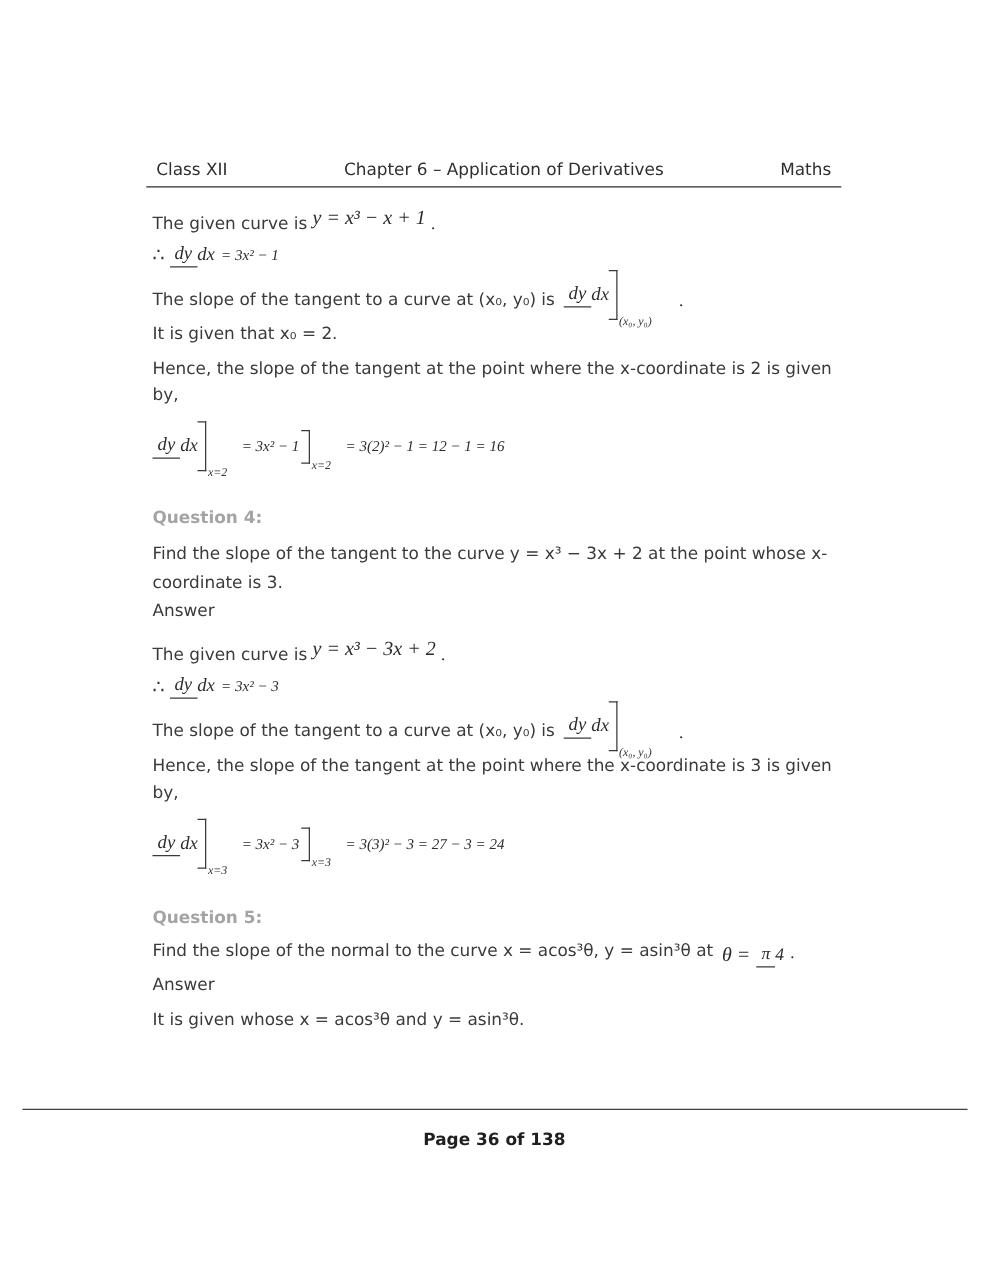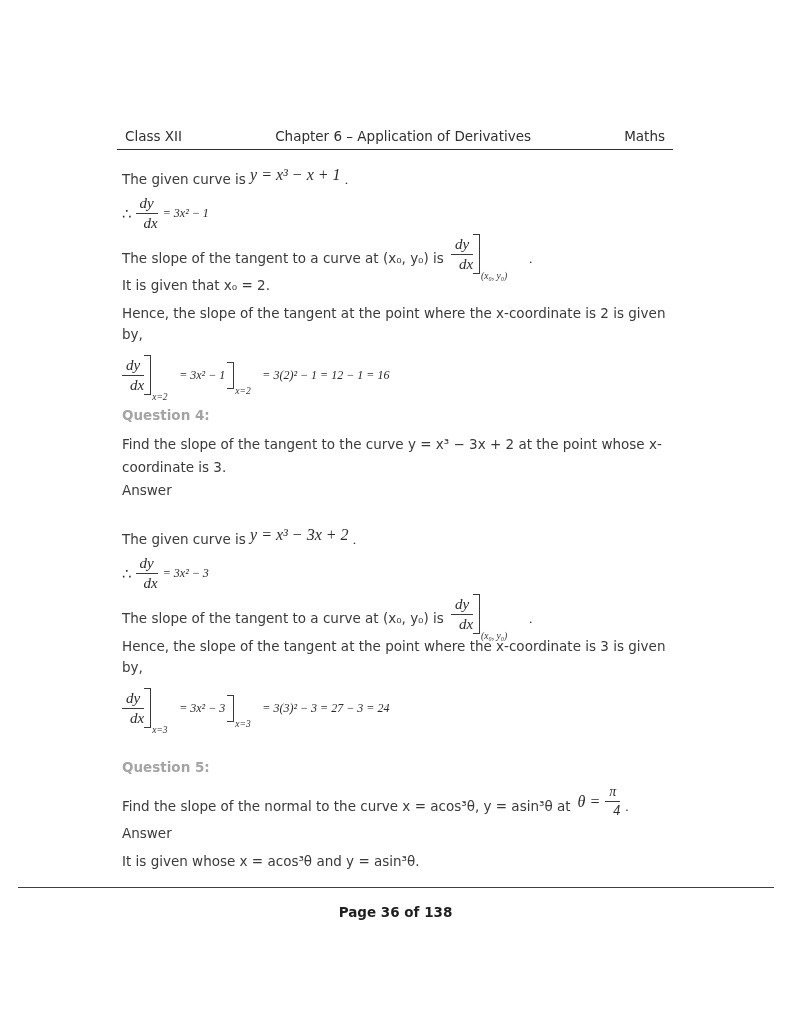--- a/index.html
+++ b/index.html
@@ -29,21 +29,21 @@
   .line { line-height:21px; margin-top:7px; }
   .prompt { line-height:23px; }
   .qheading { font-weight:bold; color:#a4a4a4; font-size:13.5px; line-height:18px; }
 
   
   .math { font-family:"Liberation Serif", serif; font-style:italic; color:#2b2b2b; }
   .mtext { font-size:12px; white-space:nowrap; }
   .inlinef { font-size:16px; vertical-align:4px; white-space:nowrap;text-align:center; }
   .period { font-style:normal; }
 
-  .frac { display:inline-flex; flex-direction:column; text-align:right; line-height:17px; font-size:15px; }
+  .frac { display:inline-flex; flex-direction:row; text-align:right; line-height:17px; font-size:15px; }
   .frac .num { border-bottom:1.4px solid #3a3a3a; padding:0 4px 1px 4px; display:block; }
   .frac .den { padding-top:1px; display:block; }
 
   .mrow { display:inline-flex; align-items:center; }
 
   .evwrap { position:relative; display:inline-flex; align-items:center; }
   .evb { display:inline-block; width:7px;
          border-top:1.6px solid #3a3a3a; border-right:1.6px solid #3a3a3a; border-bottom:1.6px solid #3a3a3a; }
   .evb.tall { height:40px; }
   .evb.short { height:27px; }
@@ -127,30 +127,30 @@
         <span class="evsub">x=2</span>
       </span>
       <span class="mtext">= 3x² − 1</span>
       <span class="evwrap narrow" style="margin-left:2px;">
         <span class="evb short"></span>
         <span class="evsub">x=2</span>
       </span>
       <span class="mtext">= 3(2)² − 1 = 12 − 1 = 16</span>
     </div>
 
-    <h3 class="qheading" style="margin-top:11px;">Question 4:</h3>
+    <h3 class="qheading" style="margin-top:28px;">Question 4:</h3>
 
     <p class="line prompt" style="margin-top:9px;">
       <span>Find the slope of the tangent to the curve y = x³ − 3x + 2 at the point whose x-</span><br>
       <span>coordinate is 3.</span>
     </p>
 
     <p class="line" style="margin-top:1px;">Answer</p>
 
-    <p class="line" style="margin-top:23px;">
+    <p class="line" style="margin-top:9px;">
       <span>The given curve is</span>
       <span class="math inlinef">y = x³ − 3x + 2</span>
       <span class="math period">.</span>
     </p>
 
     <div class="math deriv-row">
       <span class="therefore">∴</span>
       <span class="frac">
         <span class="num">dy</span>
         <span class="den">dx</span>

